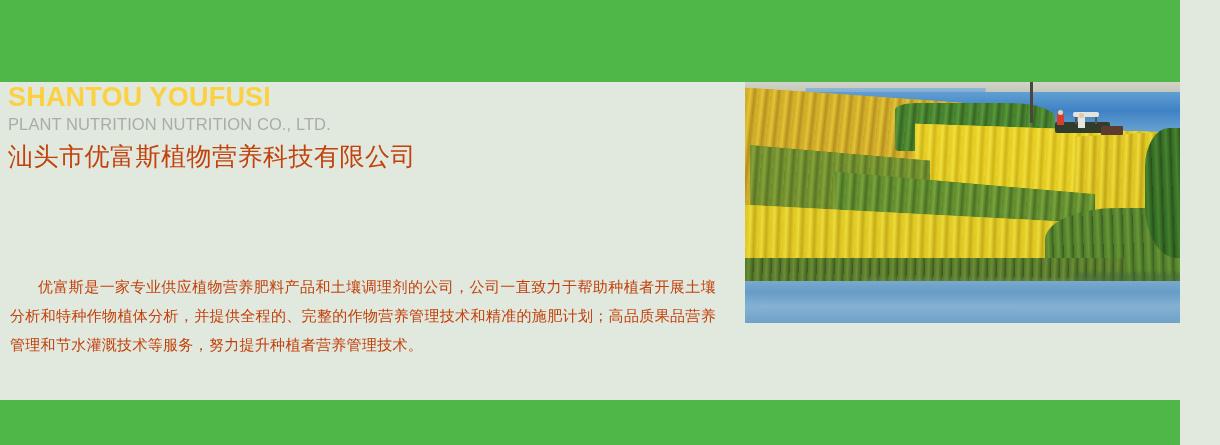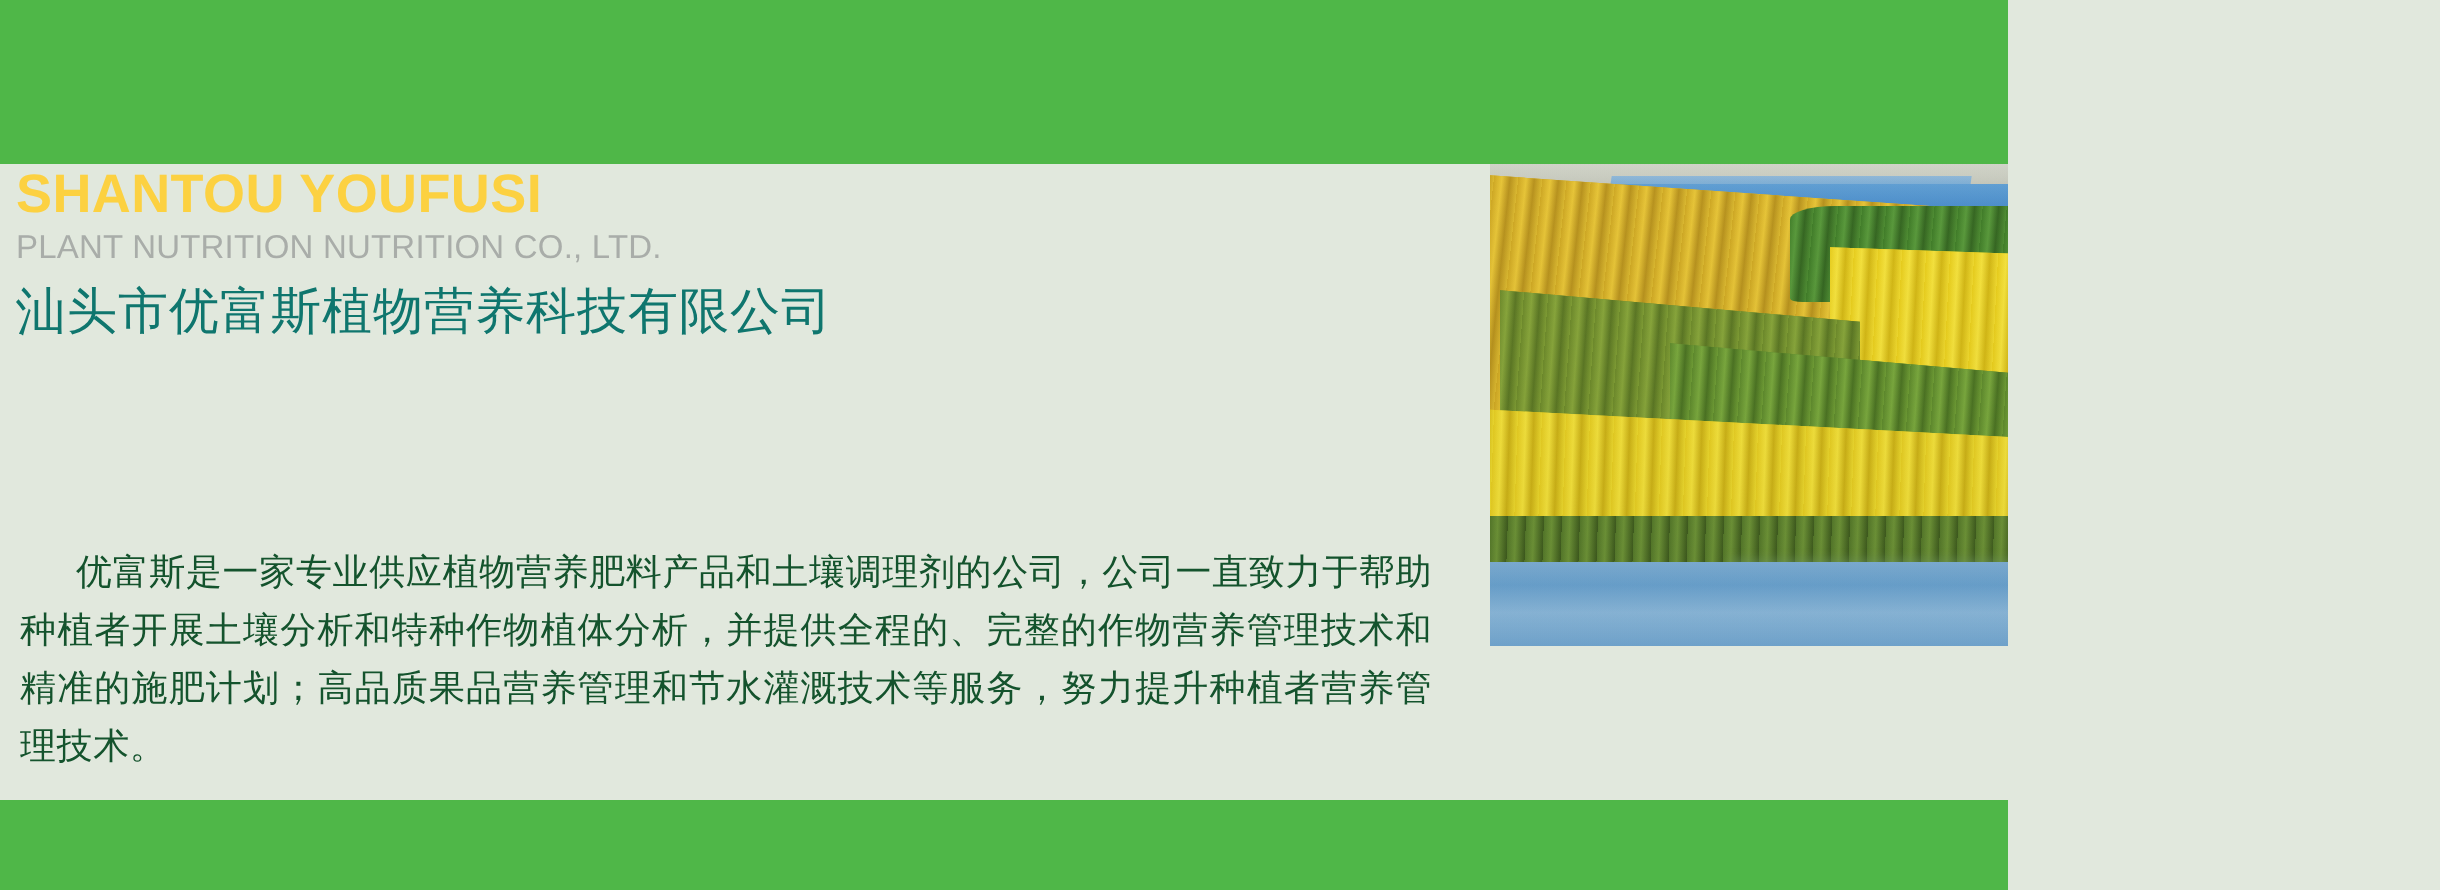--- a/index.html
+++ b/index.html
@@ -11,24 +11,25 @@
     height: 445px;
     overflow: hidden;
     background: #e1e8dd;
     font-family: "Liberation Sans", "DejaVu Sans", sans-serif;
     position: relative;
   }
 
   #page {
     position: absolute;
     inset: 0;
-    width: 1004px;
+    width: 1160px;
     height: 445px;
     background: #e1e8dd;
     overflow: hidden;
+    padding-left: 20px;
   }
 
   
   .bar-top {
     position: absolute;
     left: 0;
     top: 0;
     width: 1220px;
     height: 82px;
     background: #4fb748;
@@ -62,35 +63,35 @@
   .brand-sub {
     font-size: 16.5px;
     color: #a9ada9;
     letter-spacing: 0.1px;
     line-height: 21px;
     margin: 2px 0 0 0;
     white-space: nowrap;
   }
   .brand-cn {
     font-size: 25px;
-    color: #0f766e;
+    color: #c2410c;
     line-height: 34px;
     margin: 4px 0 0 0;
     letter-spacing: 0.5px;
     white-space: nowrap;
   }
 
   .intro {
     position: absolute;
     left: 10px;
     top: 272px;
     width: 706px;
-    font-size: 18px;
+    font-size: 15px;
     line-height: 29px;
-    color: #14532d;
+    color: #c2410c;
     text-indent: 28px;
     text-align: justify;
     letter-spacing: 0.3px;
   }
 
   
   .photo-frame {
     position: absolute;
     left: 745px;
     top: 33px;

